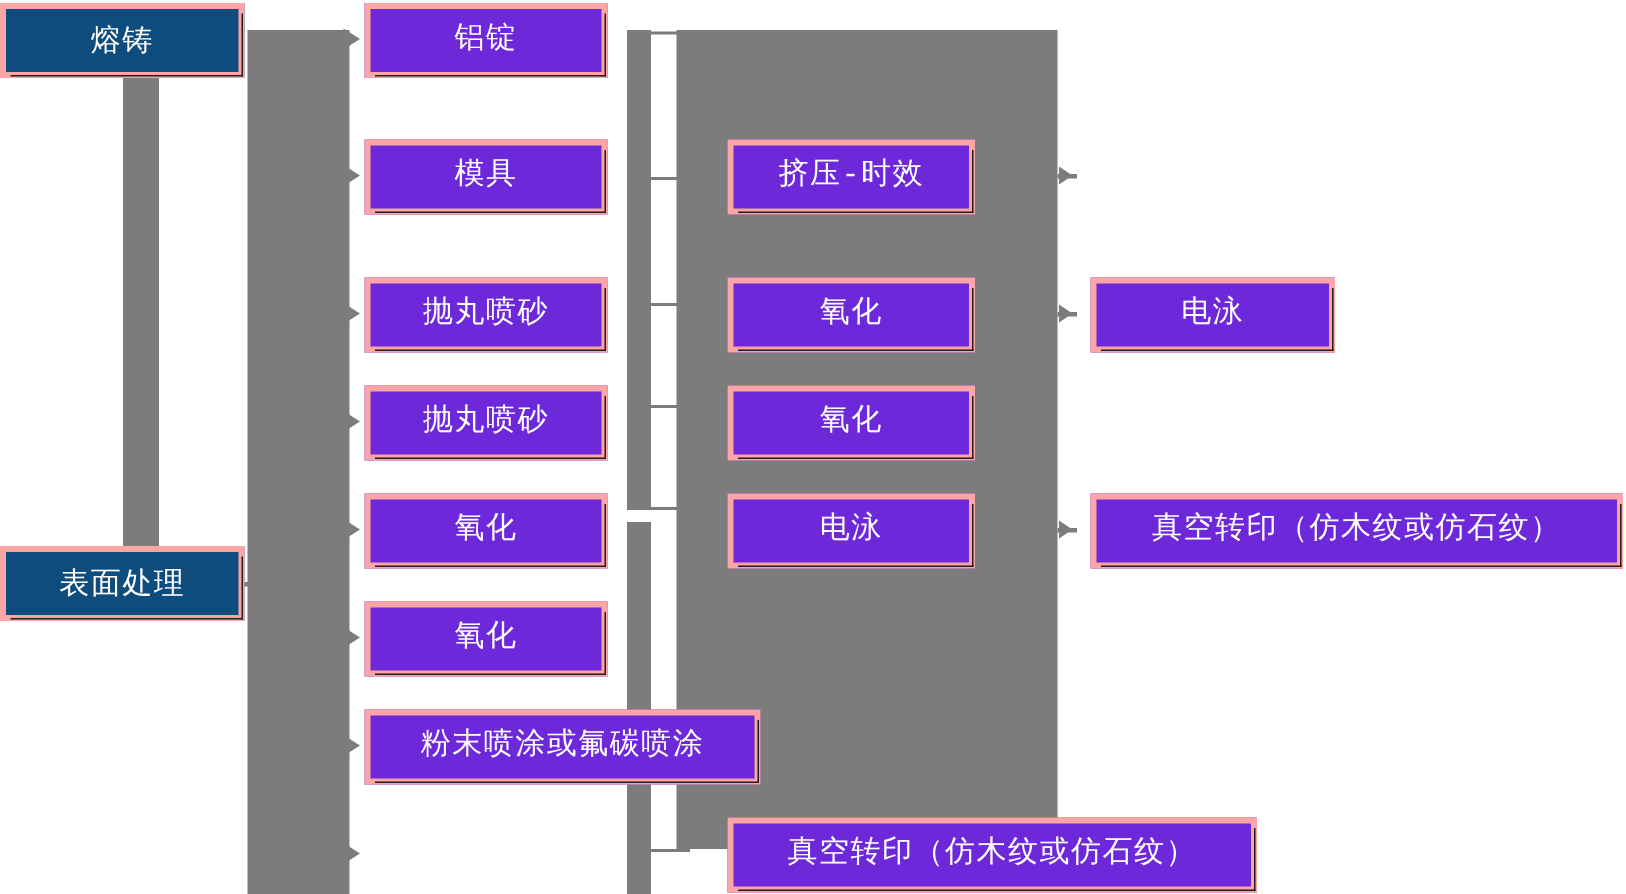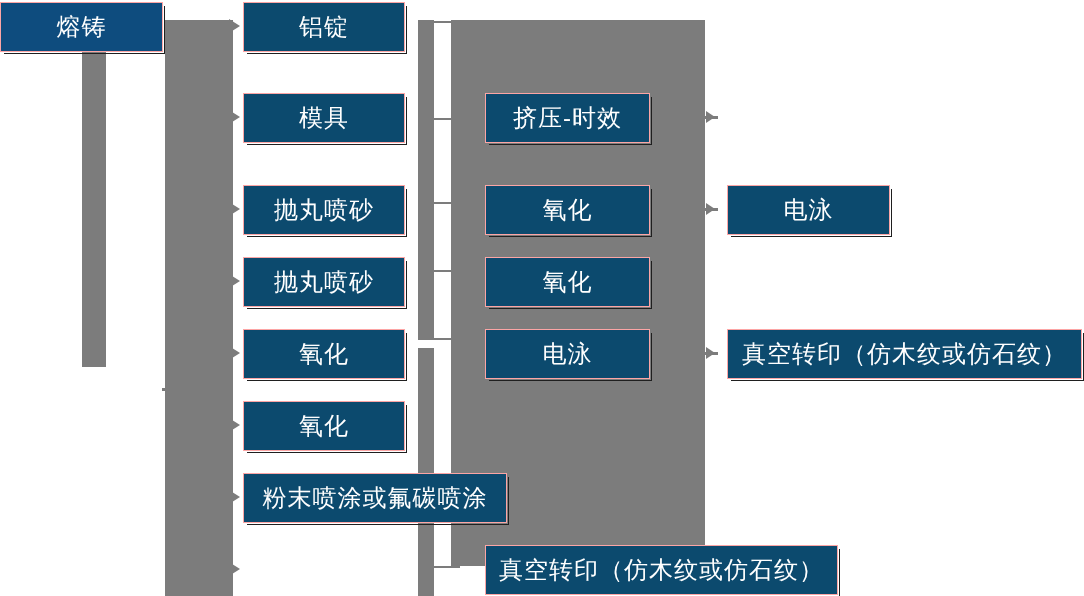--- a/index.html
+++ b/index.html
@@ -15,29 +15,29 @@
   }
 
   
   .node{
     position:absolute;
     box-sizing:border-box;
     display:flex;
     align-items:center;
     justify-content:center;
     color:#ffffff;
-    font-size:24px;
+    font-size:20px;
     line-height:1;
     letter-spacing:1px;
-    border:1px solid #fca5a5;
+    border:4px solid #fca5a5;
     white-space:nowrap;
     z-index:5;
   }
   .node.dark{ background:#0E4C7E; }
-  .node.light{ background:#0c4a6e; }
+  .node.light{ background:#6d28d9;font-family:Liberation Mono, monospace; }
   
   .node::after{
     content:"";
     position:absolute;
     left:3px; right:-3px;
     top:3px;  bottom:-3px;
     border:1px solid #1f1f1f;
     border-top:none;
     border-left:none;
     z-index:-1;
@@ -124,20 +124,23 @@
 
   <div class="arrow-stem" style="left:705px; top:208px; width:13px;"></div>
   <div class="arrow-small" style="left:706px; top:203px;"></div>
 
   <div class="arrow-stem" style="left:705px; top:352px; width:13px;"></div>
   <div class="arrow-small" style="left:706px; top:347px;"></div>
 
   <div class="node dark" style="left:0px; top:2px;   width:163px; height:50px;">
     <span>熔铸</span>
   </div>
+  <div class="node dark" style="left:0px; top:364px; width:163px; height:50px;">
+    <span>表面处理</span>
+  </div>
 
   <div class="node light" style="left:243px; top:2px;   width:162px; height:50px;">
     <span>铝锭</span>
   </div>
   <div class="node light" style="left:243px; top:93px;  width:162px; height:50px;justify-content:center;">
     <span>模具</span>
   </div>
   <div class="node light" style="left:243px; top:185px; width:162px; height:50px;">
     <span>抛丸喷砂</span>
   </div>

